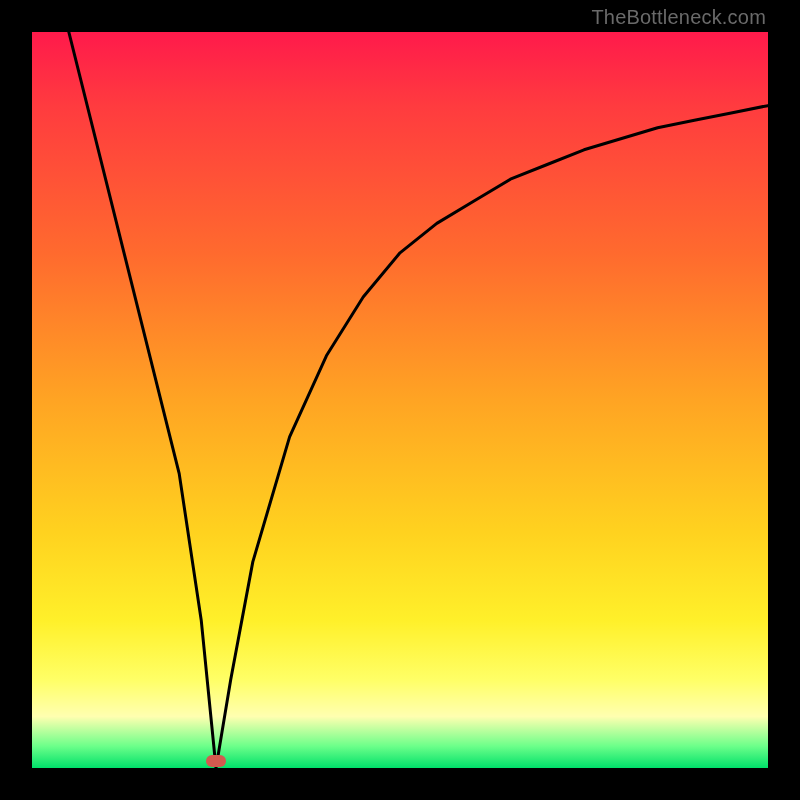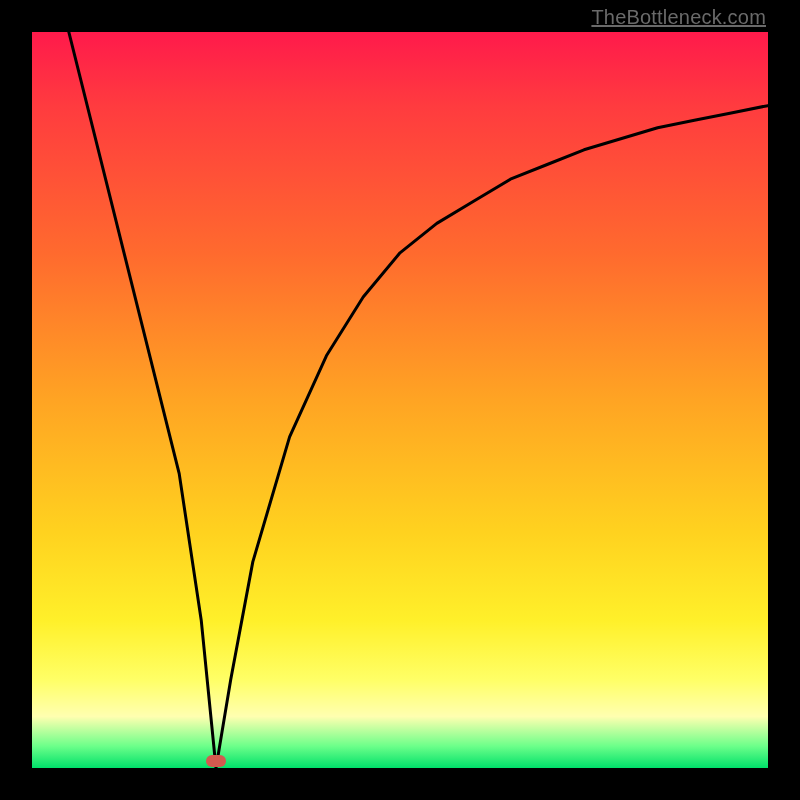--- a/index.html
+++ b/index.html
@@ -42,21 +42,20 @@
   }
   .attribution {
     position: absolute;
     top: 6px;
     right: 34px;
     color: #6a6a6a;
     font-size: 20px;
     letter-spacing: 0.2px;
     font-weight: 500;
     user-select: none;
-    text-decoration: underline;
   }
   svg.curve {
     position: absolute;
     top: 0;
     left: 0;
     width: 736px;
     height: 736px;
   }
   .dot {
     position: absolute;

